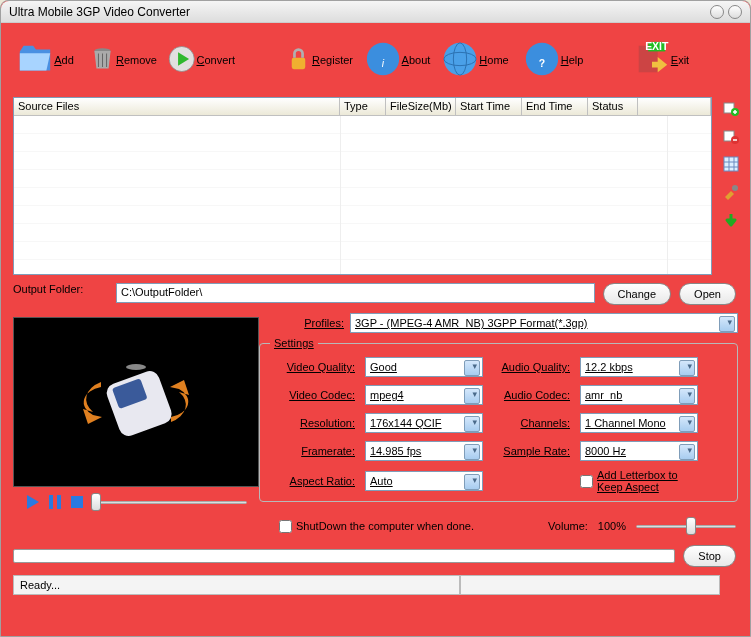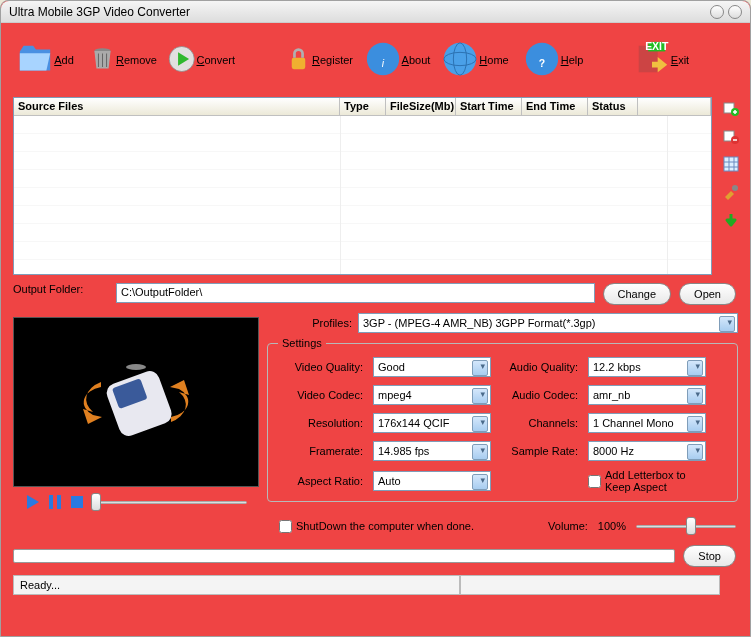--- a/index.html
+++ b/index.html
@@ -10,32 +10,32 @@
 .titlebar .controls { display: flex; gap: 4px; }
 .ctrlbtn { width: 14px; height: 14px; border: 1px solid #888; border-radius: 50%; background: linear-gradient(#fff, #ddd); }
 .toolbar { height: 74px; display: flex; padding: 4px 10px; gap: 10px; align-items: center; }
 .toolbar .tbtn { width: 68px; height: 70px; display: flex; flex-direction: row; align-items: center; justify-content: center; cursor: pointer; border-radius: 4px; }
 .tbtn .icon { width: 38px; height: 38px; margin-bottom: 2px; }
 .tbtn .lbl { font-size: 11px; }
 .tbtn .lbl u { text-decoration: underline; }
 .spacer { flex: 1; }
 .content { padding: 0 38px 0 12px; position: relative; }
 .grid { background: #fff; border: 1px solid #7f9db9; height: 178px; }
-.grid-head { display: flex; background: linear-gradient(#fff, #ece9d8); border-bottom: 1px solid #c0c0c0; height: 18px; font-weight: bold; }
+.grid-head { display: flex; background: linear-gradient(#fff, #ece9d8); border-bottom: 1px solid #c0c0c0; height: 18px; }
 .grid-head div { padding: 2px 4px; border-right: 1px solid #c0c0c0; font-size: 11px; white-space: nowrap; overflow: hidden; }
 .grid-body { height: 158px; background: repeating-linear-gradient(to bottom, #fff 0, #fff 17px, #f7f7f7 17px, #f7f7f7 18px); position: relative; }
 .grid-body::before { content: ""; position: absolute; inset: 0; background: repeating-linear-gradient(to right, transparent 0, transparent 326px, #eee 326px, #eee 327px, transparent 327px); }
 .sidetools { position: absolute; right: 8px; top: 2px; width: 20px; display: flex; flex-direction: column; gap: 10px; }
 .sideicon { width: 18px; height: 18px; cursor: pointer; }
 .row { display: flex; margin: 8px 0; gap: 8px; padding: 0 12px; }
 .output-row { padding-right: 14px; }
 .lbl-r { text-align: right; min-width: 85px; }
 .field { background: #fff; border: 1px solid #7f9db9; height: 20px; padding: 2px 4px; flex: 1; }
 .btn { background: linear-gradient(#fff, #e8e8e8); border: 1px solid #888; border-radius: 12px; padding: 2px 14px; height: 22px; cursor: pointer; font-size: 11px; }
-.mid { display: flex; gap: 8px; padding: 0 12px; }
+.mid { display: flex; padding: 0 12px; text-decoration: underline; }
 .preview { width: 246px; height: 170px; background: #000; border: 1px solid #555; display: flex; align-items: center; justify-content: center; margin-top: 4px; }
 .right-panel { flex: 1; }
 .profile-row { display: flex; align-items: center; gap: 6px; margin-bottom: 4px; }
 .select { background: #fff; border: 1px solid #7f9db9; height: 20px; padding: 2px 4px; display: flex; align-items: center; position: relative; }
 .select::after { content: ""; position: absolute; right: 2px; top: 2px; width: 14px; height: 14px; background: linear-gradient(#d4e7fb, #a8cdf0); border: 1px solid #7f9db9; border-radius: 2px; }
 .select::before { content: "▾"; position: absolute; right: 5px; top: 3px; font-size: 9px; color: #4a6a8a; z-index: 1; }
 fieldset { border: 1px solid #b8b8b8; border-radius: 4px; padding: 8px 10px; }
 legend { padding: 0 4px; font-size: 11px; }
 .settings-grid { display: grid; grid-template-columns: 85px 120px 75px 120px; gap: 8px 10px; align-items: center; }
 .settings-grid .sl { text-align: right; }

